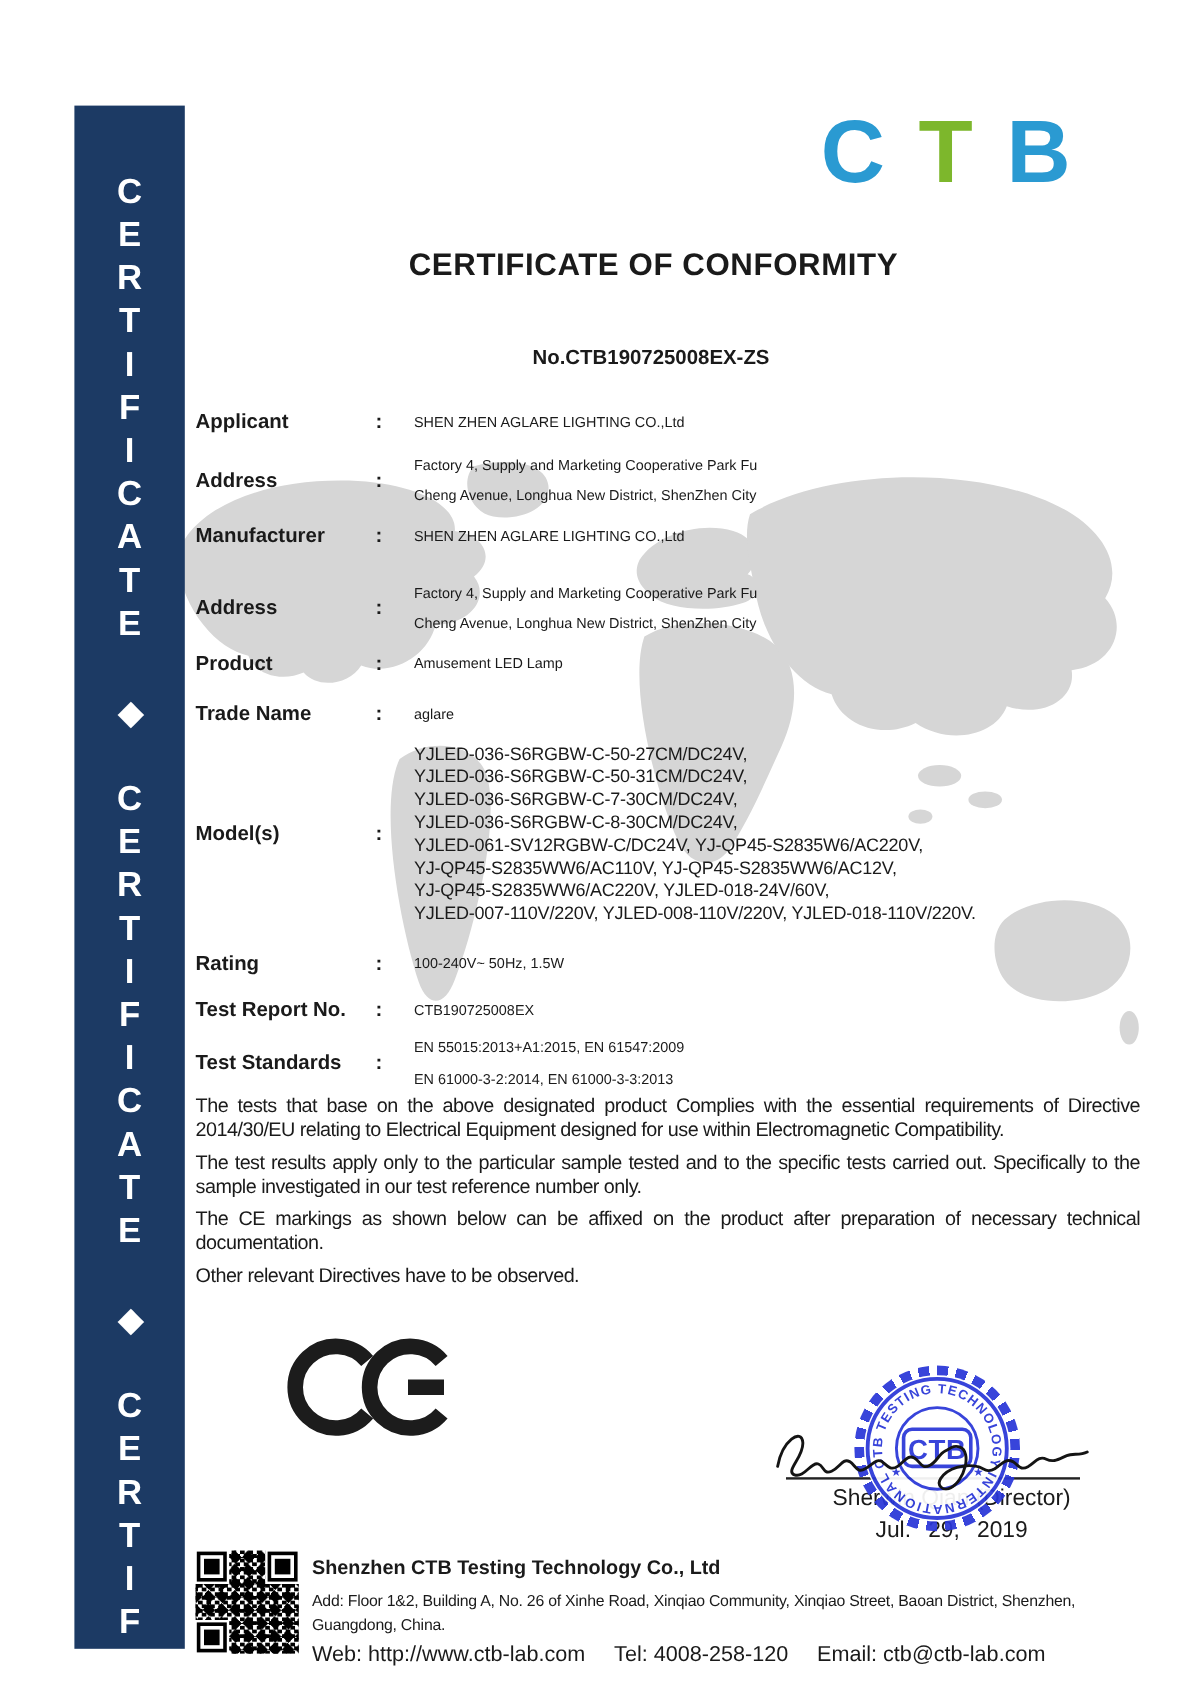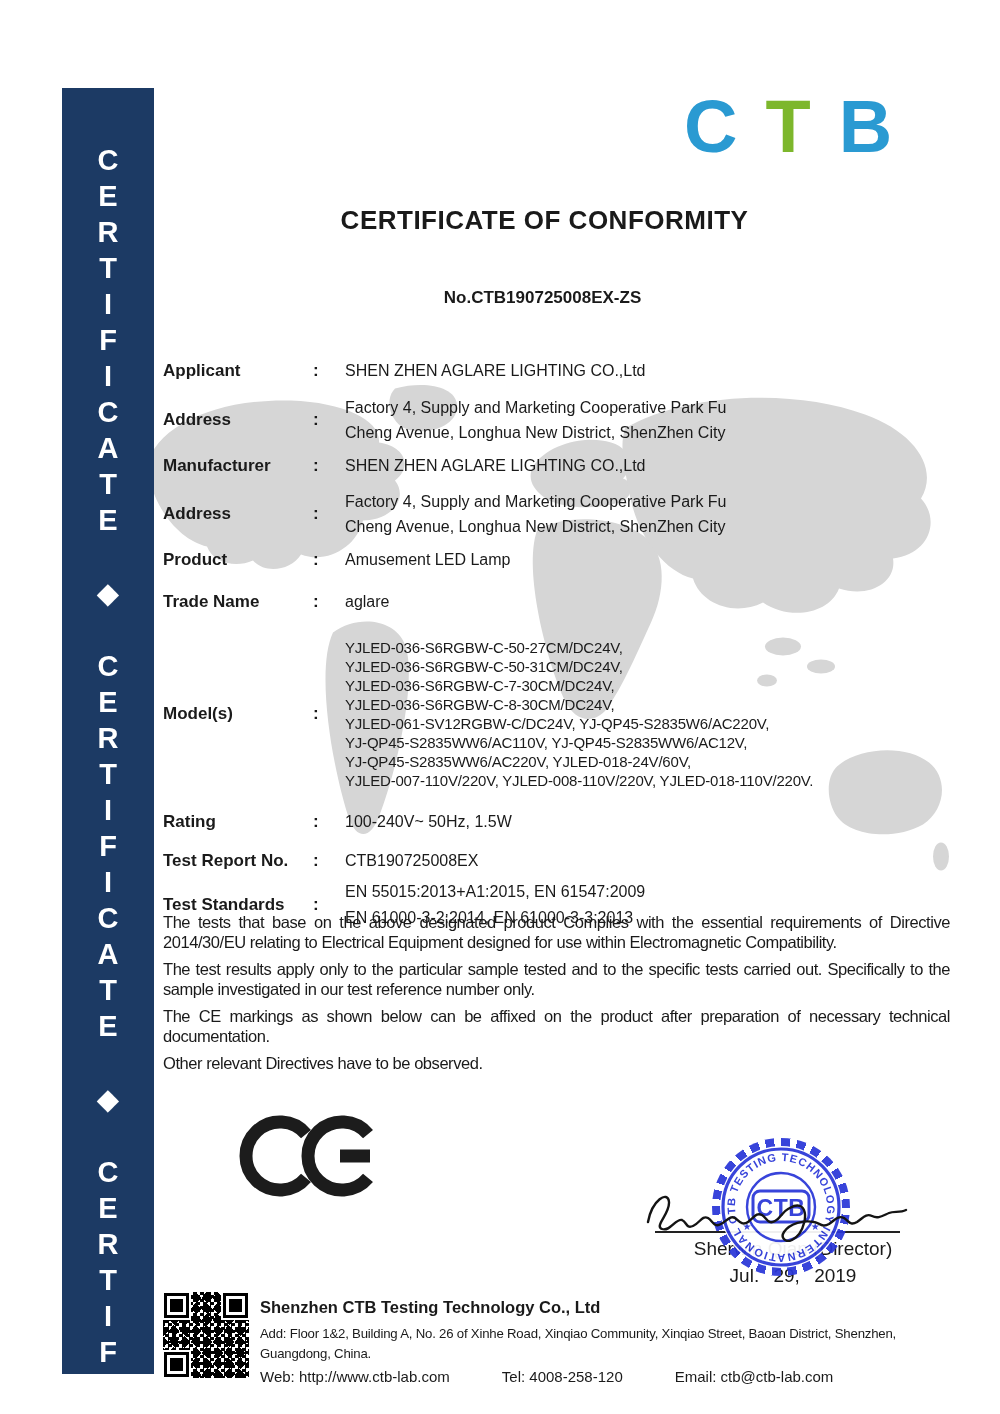--- a/index.html
+++ b/index.html
@@ -32,26 +32,26 @@
   }
   .subtitle-row{
     position:absolute;left:350px;top:260px;display:flex;gap:54px;
     font-size:16.5px;font-weight:bold;z-index:1;
   }
   .cert-no{
     position:absolute;left:163px;top:288px;width:787px;padding-right:28px;box-sizing:border-box;
     text-align:center;font-size:17px;font-weight:bold;z-index:1;
   }
   
-  .fields{position:absolute;left:163px;top:361px;width:787px;z-index:1;}
+  .fields{position:absolute;left:163px;top:342px;width:787px;z-index:1;}
   .frow{display:flex;align-items:flex-start;}
   .frow.mid{align-items:center;}
   .flabel{width:150px;flex:0 0 150px;font-weight:bold;font-size:17px;}
   .fcolon{width:32px;flex:0 0 32px;font-weight:bold;font-size:17px;}
-  .fvalue{flex:1;font-size:16px;line-height:20px;}
+  .fvalue{flex:1;font-size:12px;line-height:20px;}
   .fvalue.two{white-space:pre-line;line-height:25px;}
   .fvalue.models{white-space:pre-line;font-size:15px;line-height:19px;letter-spacing:-0.2px;}
   .fvalue.stds{white-space:pre-line;line-height:26px;}
   
   .paras{position:absolute;left:163px;top:913px;width:787px;z-index:1;}
   .paras p{
     margin:0 0 8px 0;font-size:16.5px;letter-spacing:-0.45px;
     line-height:19.5px;text-align:justify;
   }
   .paras p:last-child{text-align:left;}
@@ -72,21 +72,21 @@
   .footer{position:absolute;left:163px;top:1290px;width:787px;z-index:1;}
   .qr{position:absolute;left:0;top:2px;width:86px;height:86px;background:
       repeating-conic-gradient(from 45deg,#000 0 25%, rgba(0,0,0,0) 0 50%) 0 0/11px 11px,
       repeating-conic-gradient(#000 0 25%, rgba(0,0,0,0) 0 50%) 2px 3px/7px 7px,#fff;}
   .finder{position:absolute;width:19px;height:19px;border:3px solid #000;background:#fff;box-shadow:0 0 0 2px #fff;}
   .finder::after{content:"";position:absolute;inset:3px;background:#000;}
   .finder.tl{left:1px;top:1px;} .finder.tr{right:1px;top:1px;} .finder.bl{left:1px;bottom:1px;}
   .f-text{margin-left:97px;padding-top:8px;width:706px;}
   .f-company{font-weight:bold;font-size:16.5px;margin-bottom:7px;}
   .f-address{font-size:13.2px;line-height:20px;letter-spacing:-0.2px;white-space:pre-line;margin-bottom:3px;}
-  .f-contact{display:flex;gap:52px;font-size:15px;margin-top:4px;}
+  .f-contact{display:flex;gap:24px;font-size:18px;margin-top:4px;}
 </style>
 </head>
 <body>
 
 <div class="page">
 
   <svg class="watermark" width="860" height="545" viewBox="0 0 860 540">
     <g fill="#d6d6d6">
       <path d="M52,96 C60,56 120,28 196,30 C250,32 286,50 284,72 C310,76 318,96 300,110 C314,128 296,150 268,150 C262,176 232,194 206,184 C196,200 170,204 158,190 C140,198 118,192 112,176 C86,170 58,140 52,96 Z"></path>
       <path d="M300,18 C330,10 360,16 362,34 C364,52 340,64 316,60 C296,56 288,30 300,18 Z"></path>
@@ -116,37 +116,37 @@
       <span class="flabel">Applicant</span>
       <span class="fcolon">:</span>
       <span class="fvalue">SHEN ZHEN AGLARE LIGHTING CO.,Ltd</span>
     </div>
     <div class="frow mid" style="margin-bottom:11px;">
       <span class="flabel">Address</span>
       <span class="fcolon">:</span>
       <span class="fvalue two">Factory 4, Supply and Marketing Cooperative Park Fu
 Cheng Avenue, Longhua New District, ShenZhen City</span>
     </div>
-    <div class="frow" style="margin-bottom:13px;">
+    <div class="frow" style="margin-bottom:25px;">
       <span class="flabel">Manufacturer</span>
       <span class="fcolon">:</span>
       <span class="fvalue">SHEN ZHEN AGLARE LIGHTING CO.,Ltd</span>
     </div>
     <div class="frow mid" style="margin-bottom:11px;">
       <span class="flabel">Address</span>
       <span class="fcolon">:</span>
       <span class="fvalue two">Factory 4, Supply and Marketing Cooperative Park Fu
 Cheng Avenue, Longhua New District, ShenZhen City</span>
     </div>
     <div class="frow" style="margin-bottom:22px;">
       <span class="flabel">Product</span>
       <span class="fcolon">:</span>
       <span class="fvalue">Amusement LED Lamp</span>
     </div>
-    <div class="frow" style="margin-bottom:26px;">
+    <div class="frow" style="margin-bottom:14px;">
       <span class="flabel">Trade Name</span>
       <span class="fcolon">:</span>
       <span class="fvalue">aglare</span>
     </div>
     <div class="frow mid" style="margin-bottom:22px;">
       <span class="flabel">Model(s)</span>
       <span class="fcolon">:</span>
       <span class="fvalue models">YJLED-036-S6RGBW-C-50-27CM/DC24V,
 YJLED-036-S6RGBW-C-50-31CM/DC24V,
 YJLED-036-S6RGBW-C-7-30CM/DC24V,

